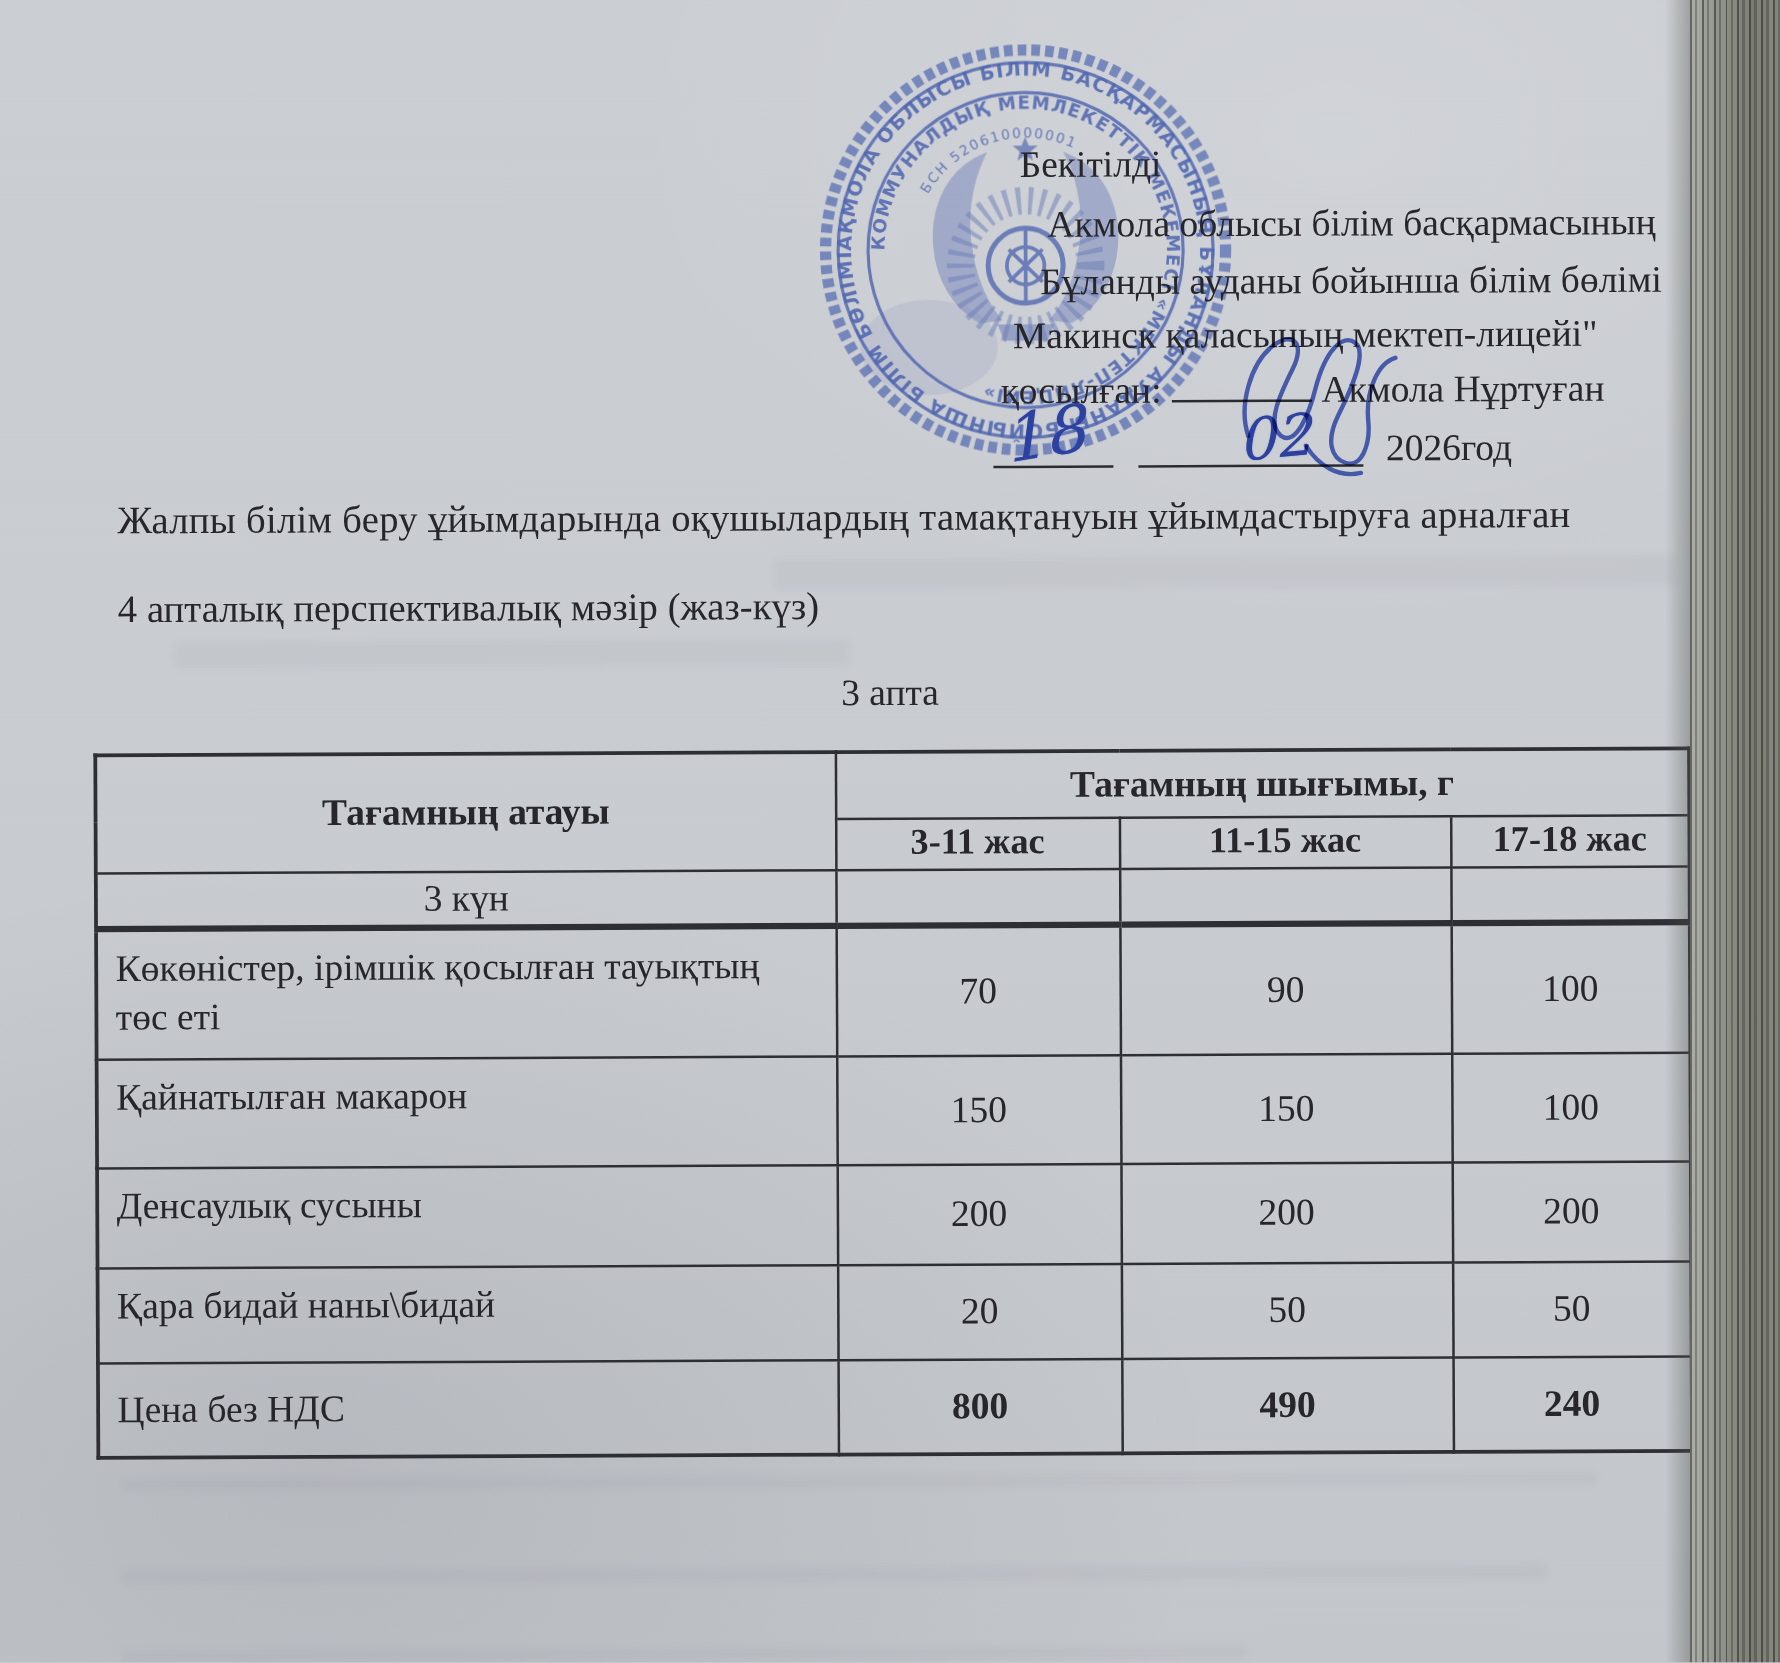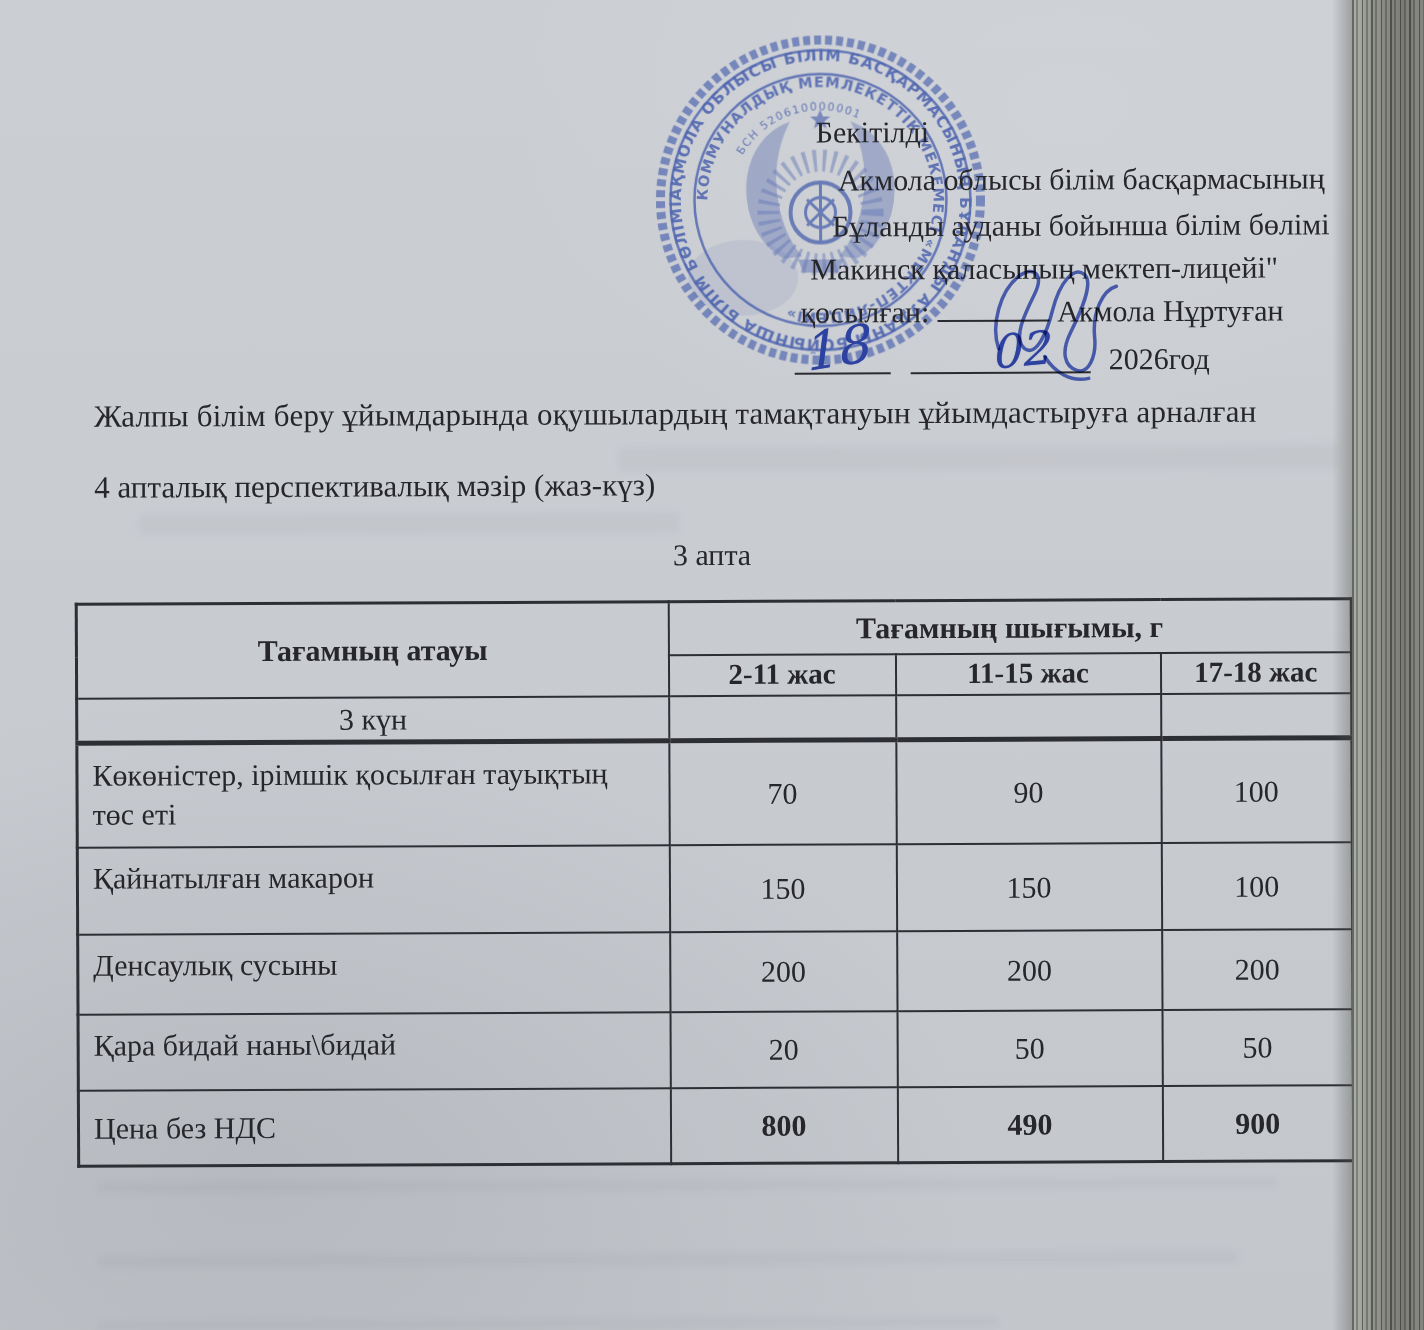--- a/index.html
+++ b/index.html
@@ -160,21 +160,21 @@
           <col style="width:227px">
           <col style="width:265px">
           <col style="width:191px">
       </colgroup>
       <tbody>
         <tr class="h1">
           <td class="dish-head" rowspan="2">Тағамның атауы</td>
           <td class="yield-head" colspan="3">Тағамның шығымы, г</td>
         </tr>
         <tr class="h2">
-          <td class="age-head">2-11 жас</td>
+          <td class="age-head">3-11 жас</td>
           <td class="age-head">11-15 жас</td>
           <td class="age-head">17-18 жас</td>
         </tr>
         <tr class="day">
           <td class="day-cell">3 күн</td>
           <td></td>
           <td></td>
           <td></td>
         </tr>
         <tr class="r1">
@@ -198,21 +198,21 @@
         <tr class="r4">
           <td class="name">Қара бидай наны\бидай</td>
           <td class="val">20</td>
           <td class="val">50</td>
           <td class="val">50</td>
         </tr>
         <tr class="price">
           <td class="name">Цена без НДС</td>
           <td class="val">800</td>
           <td class="val">490</td>
-          <td class="val">900</td>
+          <td class="val">240</td>
         </tr>
       </tbody>
     </table>
 
     <div class="ghost g1"></div>
     <div class="ghost g2"></div>
     <div class="ghost g3"></div>
     <div class="ghost g4"></div>
     <div class="ghost g5"></div>
   </div>

